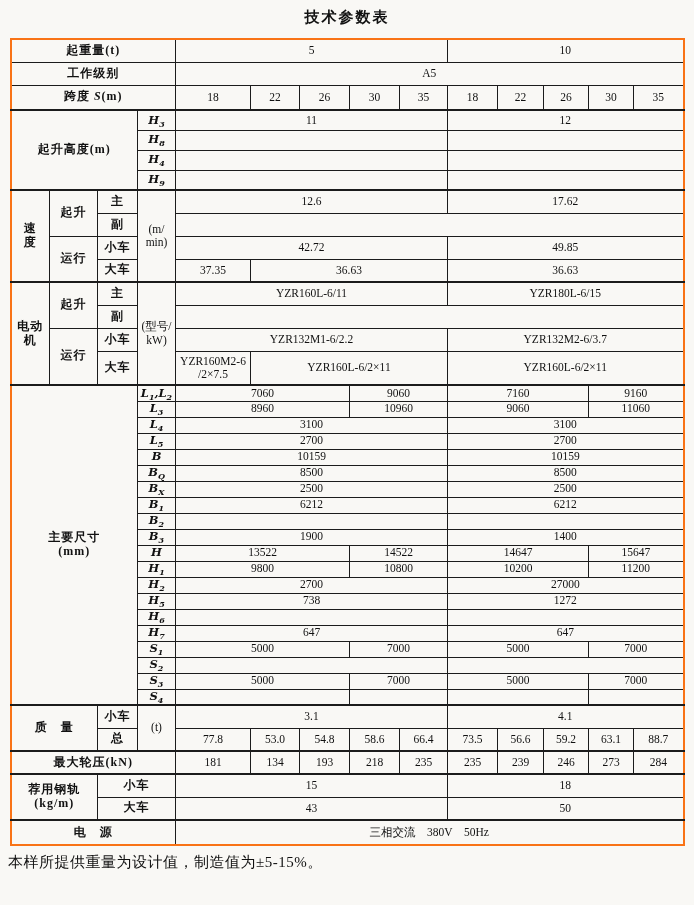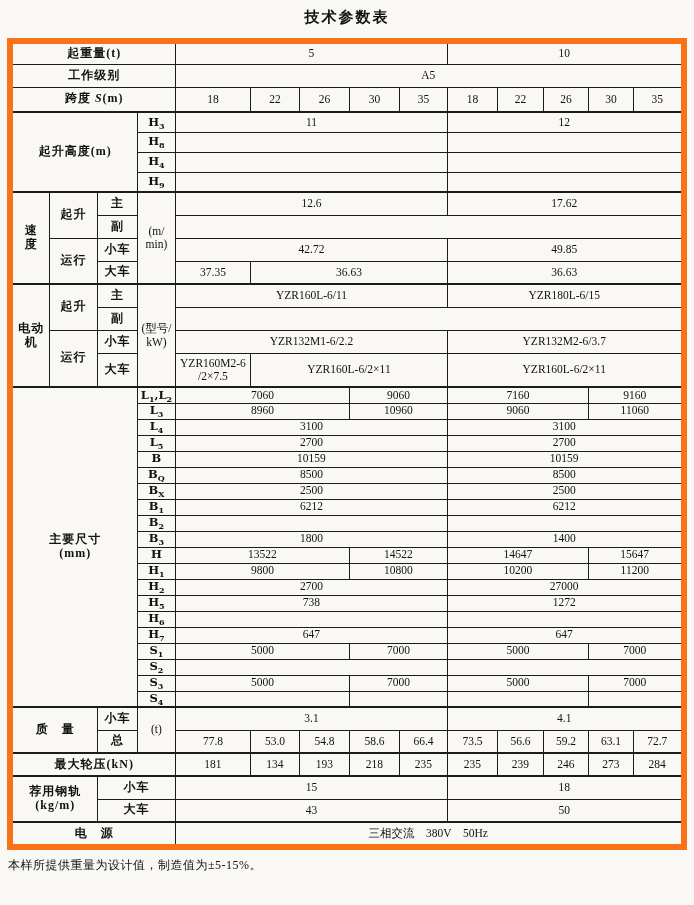--- a/index.html
+++ b/index.html
@@ -10,44 +10,44 @@
     color:#111;
   }
   .page{padding-top:6px;}
   .title{
     text-align:center;font-size:15px;font-weight:bold;
     letter-spacing:2px;margin:2px 0 11px 0;
   }
   table{
     border-collapse:collapse;table-layout:fixed;
     margin:0 auto;width:667px;
-    border:6px solid #f97316;
+    border:2px solid #f97316;
   }
   td{
     border:1px solid #1c1c1c;
     text-align:center;vertical-align:middle;
     padding:0 1px;font-size:11.5px;line-height:1.15;
     overflow:hidden;
   }
   tr{height:23px;}
   tr.dim{height:16px;}
   tr.tall{height:34px;}
   tr.lift{height:20px;}
   tr.spanrow{height:25px;margin-left:27px;}
   tr.power{height:25px;border-radius:12px;}
   tr.sec td{border-top-width:2px;}
   .lab{font-weight:bold;font-size:12px;letter-spacing:1px;}
   .sym{
-    font-weight:bold;font-size:11.5px;
+    font-style:italic;font-weight:bold;font-size:11.5px;
     font-family:"DejaVu Serif",serif;letter-spacing:0;
   }
   sub{font-size:8px;line-height:0;}
   .pre{white-space:pre-line;}
   .footnote{
-    font-size:12px;margin:7px 0 0 8px;letter-spacing:0.5px;
+    font-size:15px;margin:7px 0 0 8px;letter-spacing:0.5px;
   }
 </style>
 </head>
 <body>
 
 <div class="page">
 
   <div class="title">技术参数表</div>
 
   <table>
@@ -215,21 +215,21 @@
       <td colspan="5">6212</td>
       <td colspan="5">6212</td>
     </tr>
     <tr class="dim">
       <td class="sym">B<sub>2</sub></td>
       <td colspan="5"></td>
       <td colspan="5"></td>
     </tr>
     <tr class="dim">
       <td class="sym">B<sub>3</sub></td>
-      <td colspan="5">1800</td>
+      <td colspan="5">1900</td>
       <td colspan="5">1400</td>
     </tr>
     <tr class="dim">
       <td class="sym">H</td>
       <td colspan="3">13522</td>
       <td colspan="2">14522</td>
       <td colspan="3">14647</td>
       <td colspan="2">15647</td>
     </tr>
     <tr class="dim">
@@ -297,21 +297,21 @@
       <td class="lab">总</td>
       <td>77.8</td>
       <td>53.0</td>
       <td>54.8</td>
       <td>58.6</td>
       <td>66.4</td>
       <td>73.5</td>
       <td>56.6</td>
       <td>59.2</td>
       <td>63.1</td>
-      <td>72.7</td>
+      <td>88.7</td>
     </tr>
 
     <tr class="sec">
       <td colspan="4" class="lab">最大轮压(kN)</td>
       <td>181</td>
       <td>134</td>
       <td>193</td>
       <td>218</td>
       <td>235</td>
       <td>235</td>

